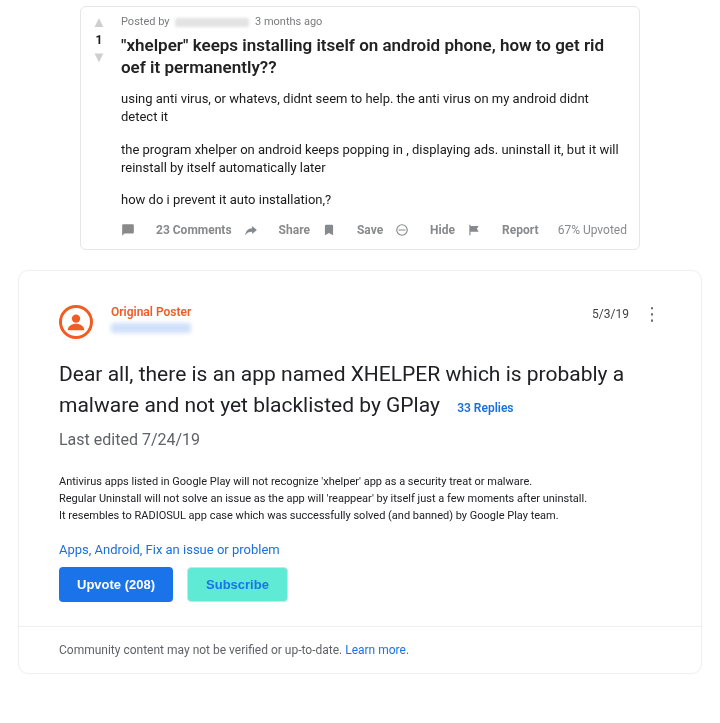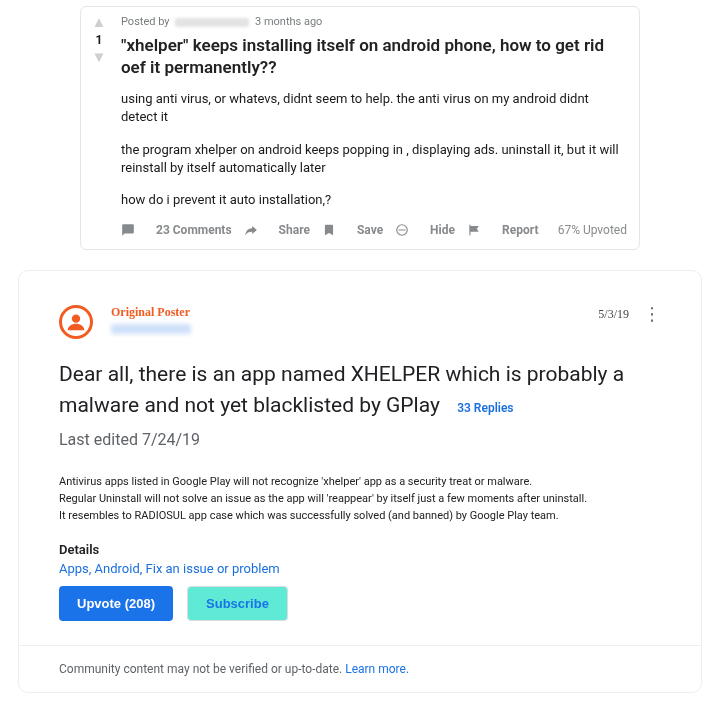--- a/index.html
+++ b/index.html
@@ -17,21 +17,21 @@
   .post-body { font-size: 13px; color: #1a1a1b; line-height: 1.4; }
   .post-body p { margin-bottom: 14px; }
   .post-actions { display: flex; align-items: center; gap: 12px; font-size: 12px; font-weight: 700; color: #878a8c; margin-top: 12px; }
   .post-actions .act { display: inline-flex; align-items: center; gap: 21px; cursor: pointer; }
   .post-actions svg { width:14px; height:14px; fill:#878a8c; }
   .post-actions .upvoted { margin-left: auto; font-weight: 400; color:#878a8c;}
   
   
   .gpost { margin: 0 18px 0 18px; border: 1px solid #eee; border-radius: 10px; background:#fff; overflow:hidden; }
   .gpost-inner { padding: 34px 40px 24px 40px; }
-  .ghdr { display:flex; align-items:flex-start; margin-bottom: 20px; font-family: Liberation Serif, serif; }
+  .ghdr { display:flex; align-items:flex-start; margin-bottom: 20px; }
   .avatar { width:34px; height:34px; border-radius:50%; border:3px solid #f25c22; display:flex; align-items:center; justify-content:center; margin-right:18px; flex-shrink:0; }
   .avatar-inner { width:20px; height:20px; }
   .ghdr-col { flex:1; }
   .ghdr-op { font-size:12px; font-weight:600; color:#f25c22; }
   .ghdr-blur { width:80px; height:10px; margin-top:4px; background:#cfe0fa; border-radius:2px; filter: blur(2px); }
   .ghdr-right { display:flex; align-items:center; gap:14px; font-size:12px; color:#444;text-align:center; }
   .gmenu { cursor:pointer; font-size:18px; color:#5f6368; line-height:1; letter-spacing:0; }
   .gtitle { font-size:21px; color:#202124; line-height:1.45; font-weight:400; margin-bottom:2px; }
   .greplies { font-size:12px; font-weight:600; color:#1a6fdf; margin-left:12px; cursor:pointer; white-space:nowrap;}
   .gedited { font-size:16px; color:#5f6368; margin:10px 0 24px; }
@@ -122,21 +122,20 @@
     <div class="gtitle">
       <span>Dear all, there is an app named XHELPER which is probably a malware and not yet blacklisted by GPlay</span>
       <span class="greplies">33 Replies</span>
     </div>
     <div class="gedited">Last edited 7/24/19</div>
     <div class="gbody">
       <div>Antivirus apps listed in Google Play will not recognize 'xhelper' app as a security treat or malware.</div>
       <div>Regular Uninstall will not solve an issue as the app will 'reappear' by itself just a few moments after uninstall.</div>
       <div>It resembles to RADIOSUL app case which was successfully solved (and banned) by Google Play team.</div>
     </div>
-    <div class="gdetails-lbl">Details</div>
     <div class="gdetails">Apps, Android, Fix an issue or problem</div>
     <div class="gbtns">
       <button class="btn-up">Upvote (208)</button>
       <button class="btn-sub">Subscribe</button>
     </div>
   </div>
   <div class="gfoot">
     <span>Community content may not be verified or up-to-date. </span><a>Learn more.</a>
   </div>
 </div>

